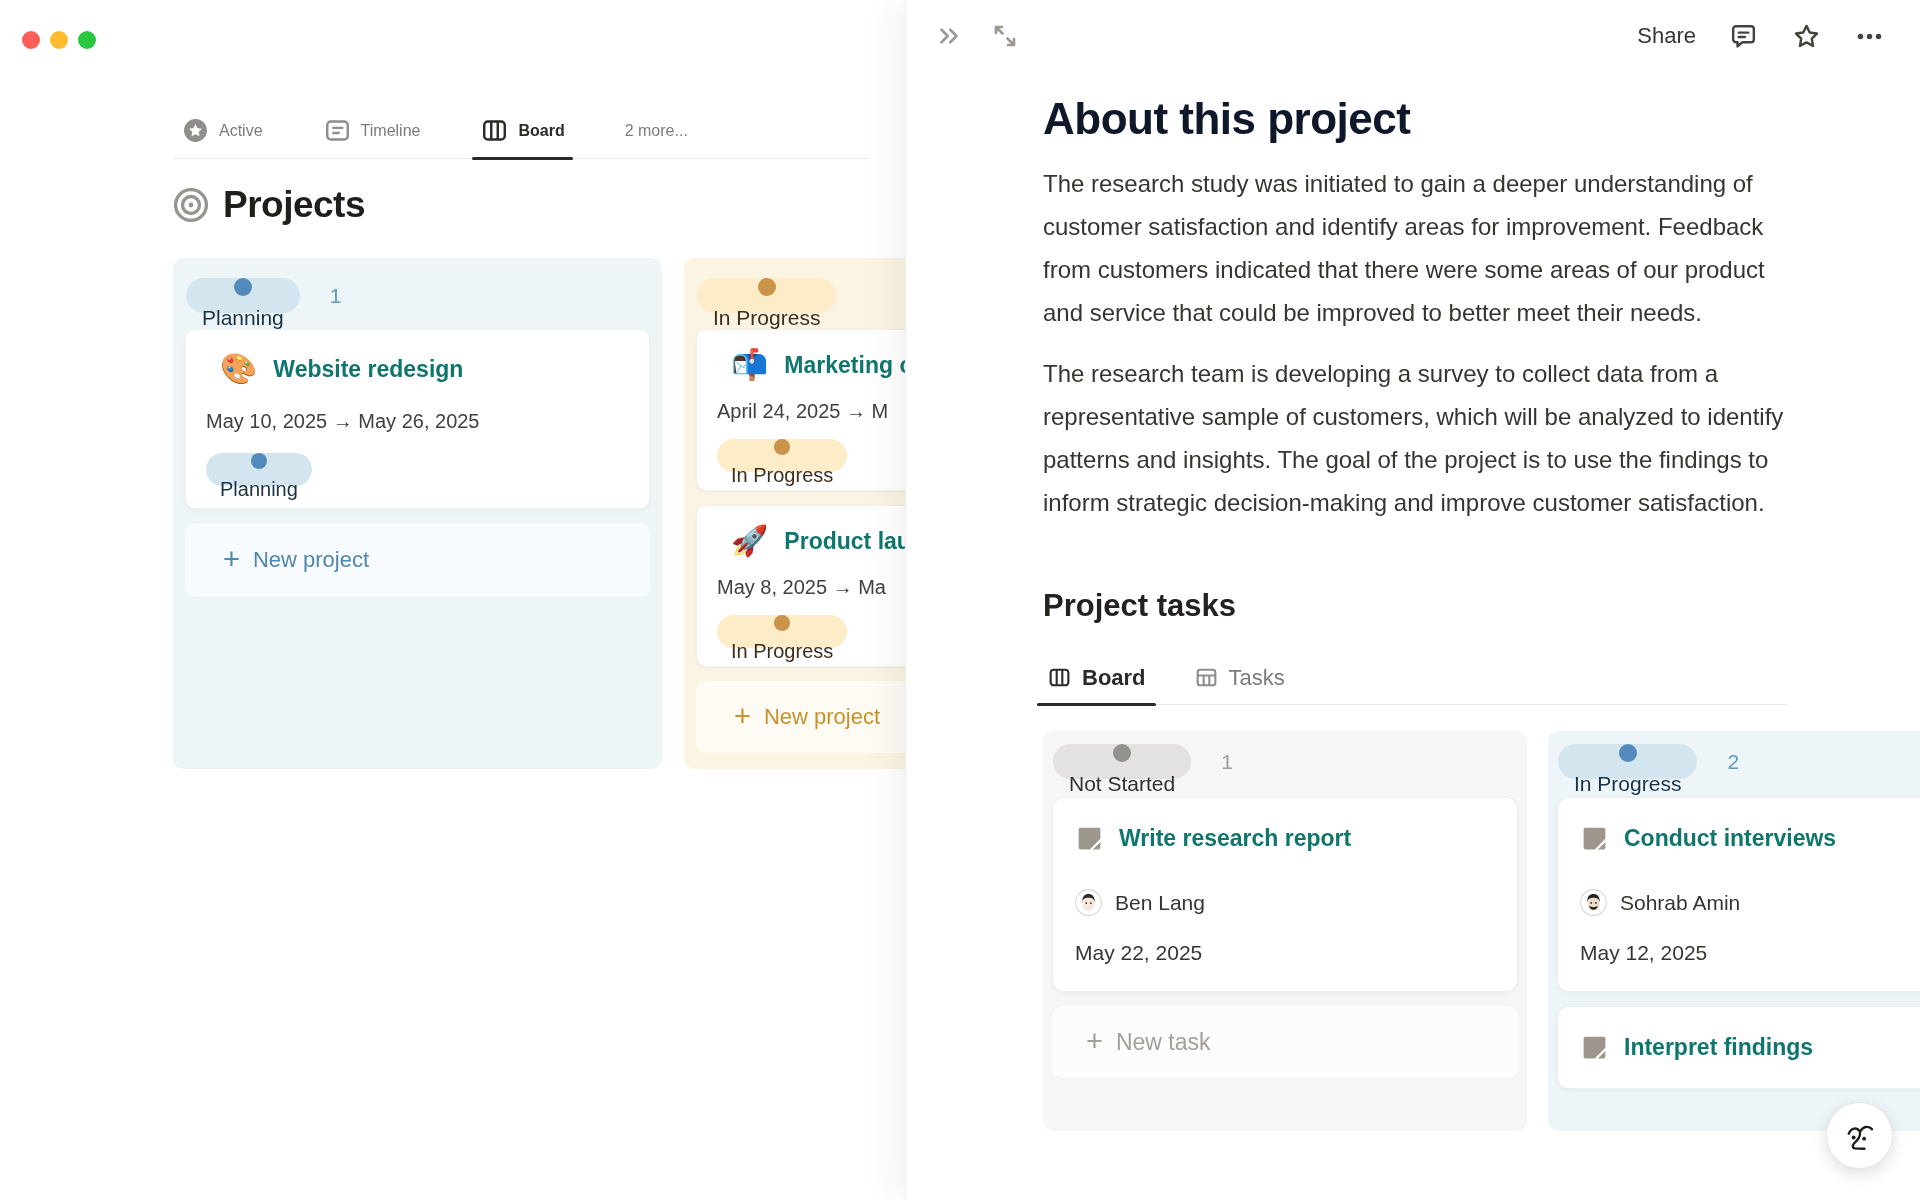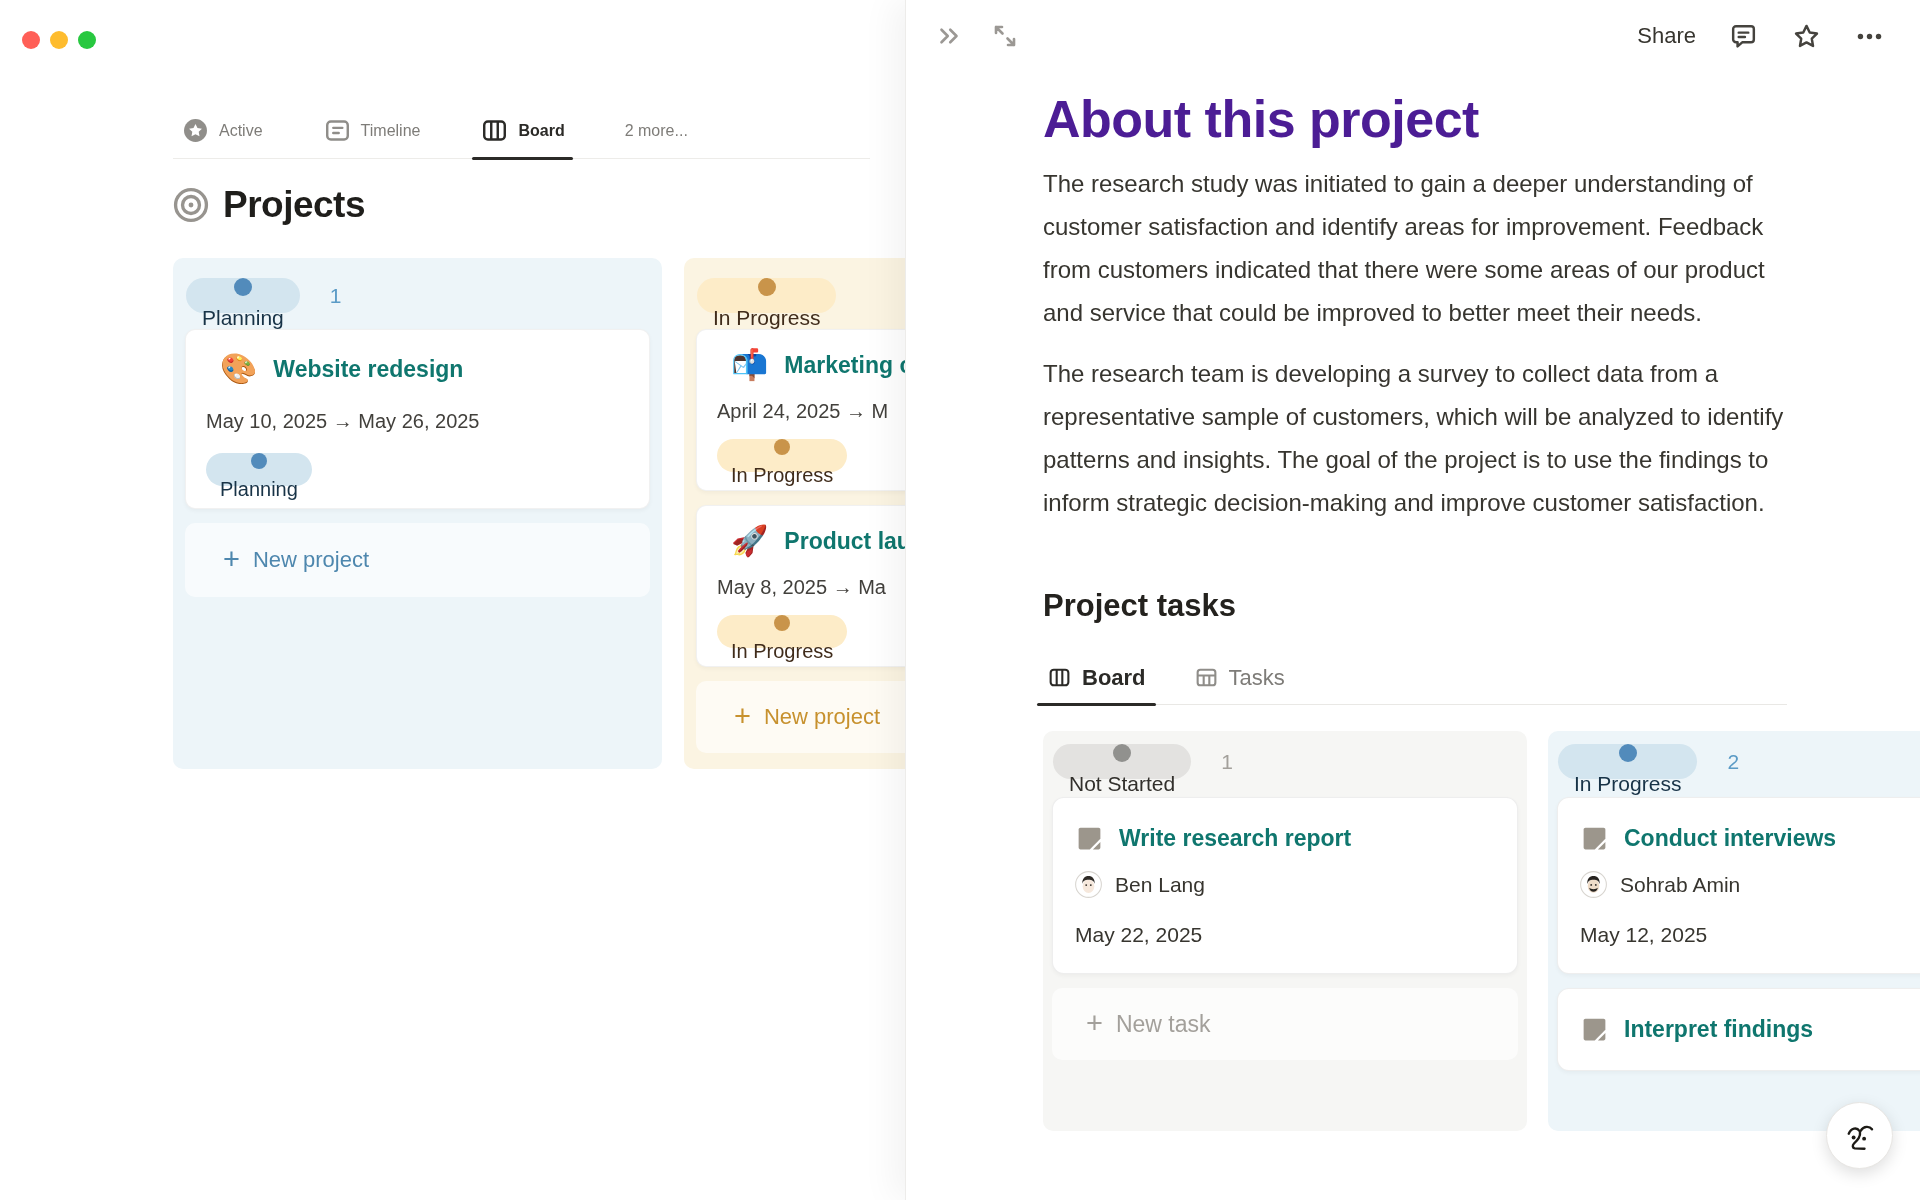--- a/index.html
+++ b/index.html
@@ -63,37 +63,37 @@
   
   .peek { position:absolute; left:905px; top:0; width:1015px; height:1200px; background:#fff;
           border-left:1px solid #EDECEA; box-shadow:-12px 0 32px rgba(0,0,0,0.05); z-index:10; overflow:hidden; }
   .peek-toolbar { display:flex; align-items:center; justify-content:space-between; padding:16px 35px 0 28px; height:56px; }
   .ptool-left { display:flex; align-items:center; gap:26px; }
   .ptool-right { display:flex; align-items:center; gap:32px; }
   .share { font-size:22px; color:#37352F; cursor:pointer; }
   .tool-ic { display:flex; align-items:center; cursor:pointer; }
 
   .peek-body { padding:0 133px 0 137px; }
-  .peek-body h1 { font-size:52px; font-weight:700; color:#4c1d95; letter-spacing:-0.5px; margin-top:38px; line-height:50px; }
+  .peek-body h1 { font-size:44px; font-weight:700; color:#0f172a; letter-spacing:-0.5px; margin-top:38px; line-height:50px; }
   .peek-body p { font-size:24px; line-height:43px; color:#37352F; margin-top:18px; max-width:745px; }
   .peek-body h2 { font-size:31px; font-weight:700; color:#24221E; margin-top:61px; line-height:42px; }
 
   .ptabs { display:flex; align-items:center; gap:40px; margin-top:24px; height:54px;
            border-bottom:1px solid #E9E8E5; max-width:770px; }
   .ptab { display:flex; align-items:center; gap:10px; font-size:22px; color:#7E7C78; height:100%;
           padding:0 4px; position:relative; cursor:pointer; }
   .ptab.active { color:#2B2A27; font-weight:700; }
   .ptab.active::after { content:""; position:absolute; left:-6px; right:-6px; bottom:-1.5px; height:3px; background:#2B2A27; border-radius:2px; }
 
   .tasks-board { display:flex; gap:21px; margin-top:26px; }
   .tcol { width:484px; flex:none; border-radius:10px; padding:13px 9px; height:400px; }
   .tcard { background:#fff; border:1px solid rgba(15,15,15,0.07); border-radius:12px;
            box-shadow:0 2px 4px rgba(15,15,15,0.04); margin-top:18px; padding:26px 22px 26px 22px; }
   .tcard .row1 { display:flex; align-items:center; gap:15px; }
-  .tcard .row2 { display:flex; align-items:center; gap:13px; margin-top:18px; }
+  .tcard .row2 { display:flex; align-items:center; gap:13px; margin-top:36px; }
   .tcard .date { font-size:21px; color:#37352F; margin-top:25px; }
   .tname { font-size:21px; color:#37352F; }
 
   .newtask-btn { margin-top:14px; height:72px; border-radius:10px; background:rgba(255,255,255,0.62);
                  display:flex; align-items:center; padding-left:34px; gap:13px; font-size:23px; cursor:pointer; }
 
   
   .ai-fab { position:absolute; left:1826px; top:1102px; width:67px; height:67px; border-radius:50%;
             background:#fff; border:1px solid #E8E6E3; box-shadow:0 5px 16px rgba(0,0,0,0.13);
             display:flex; align-items:center; justify-content:center; z-index:30; cursor:pointer; }

